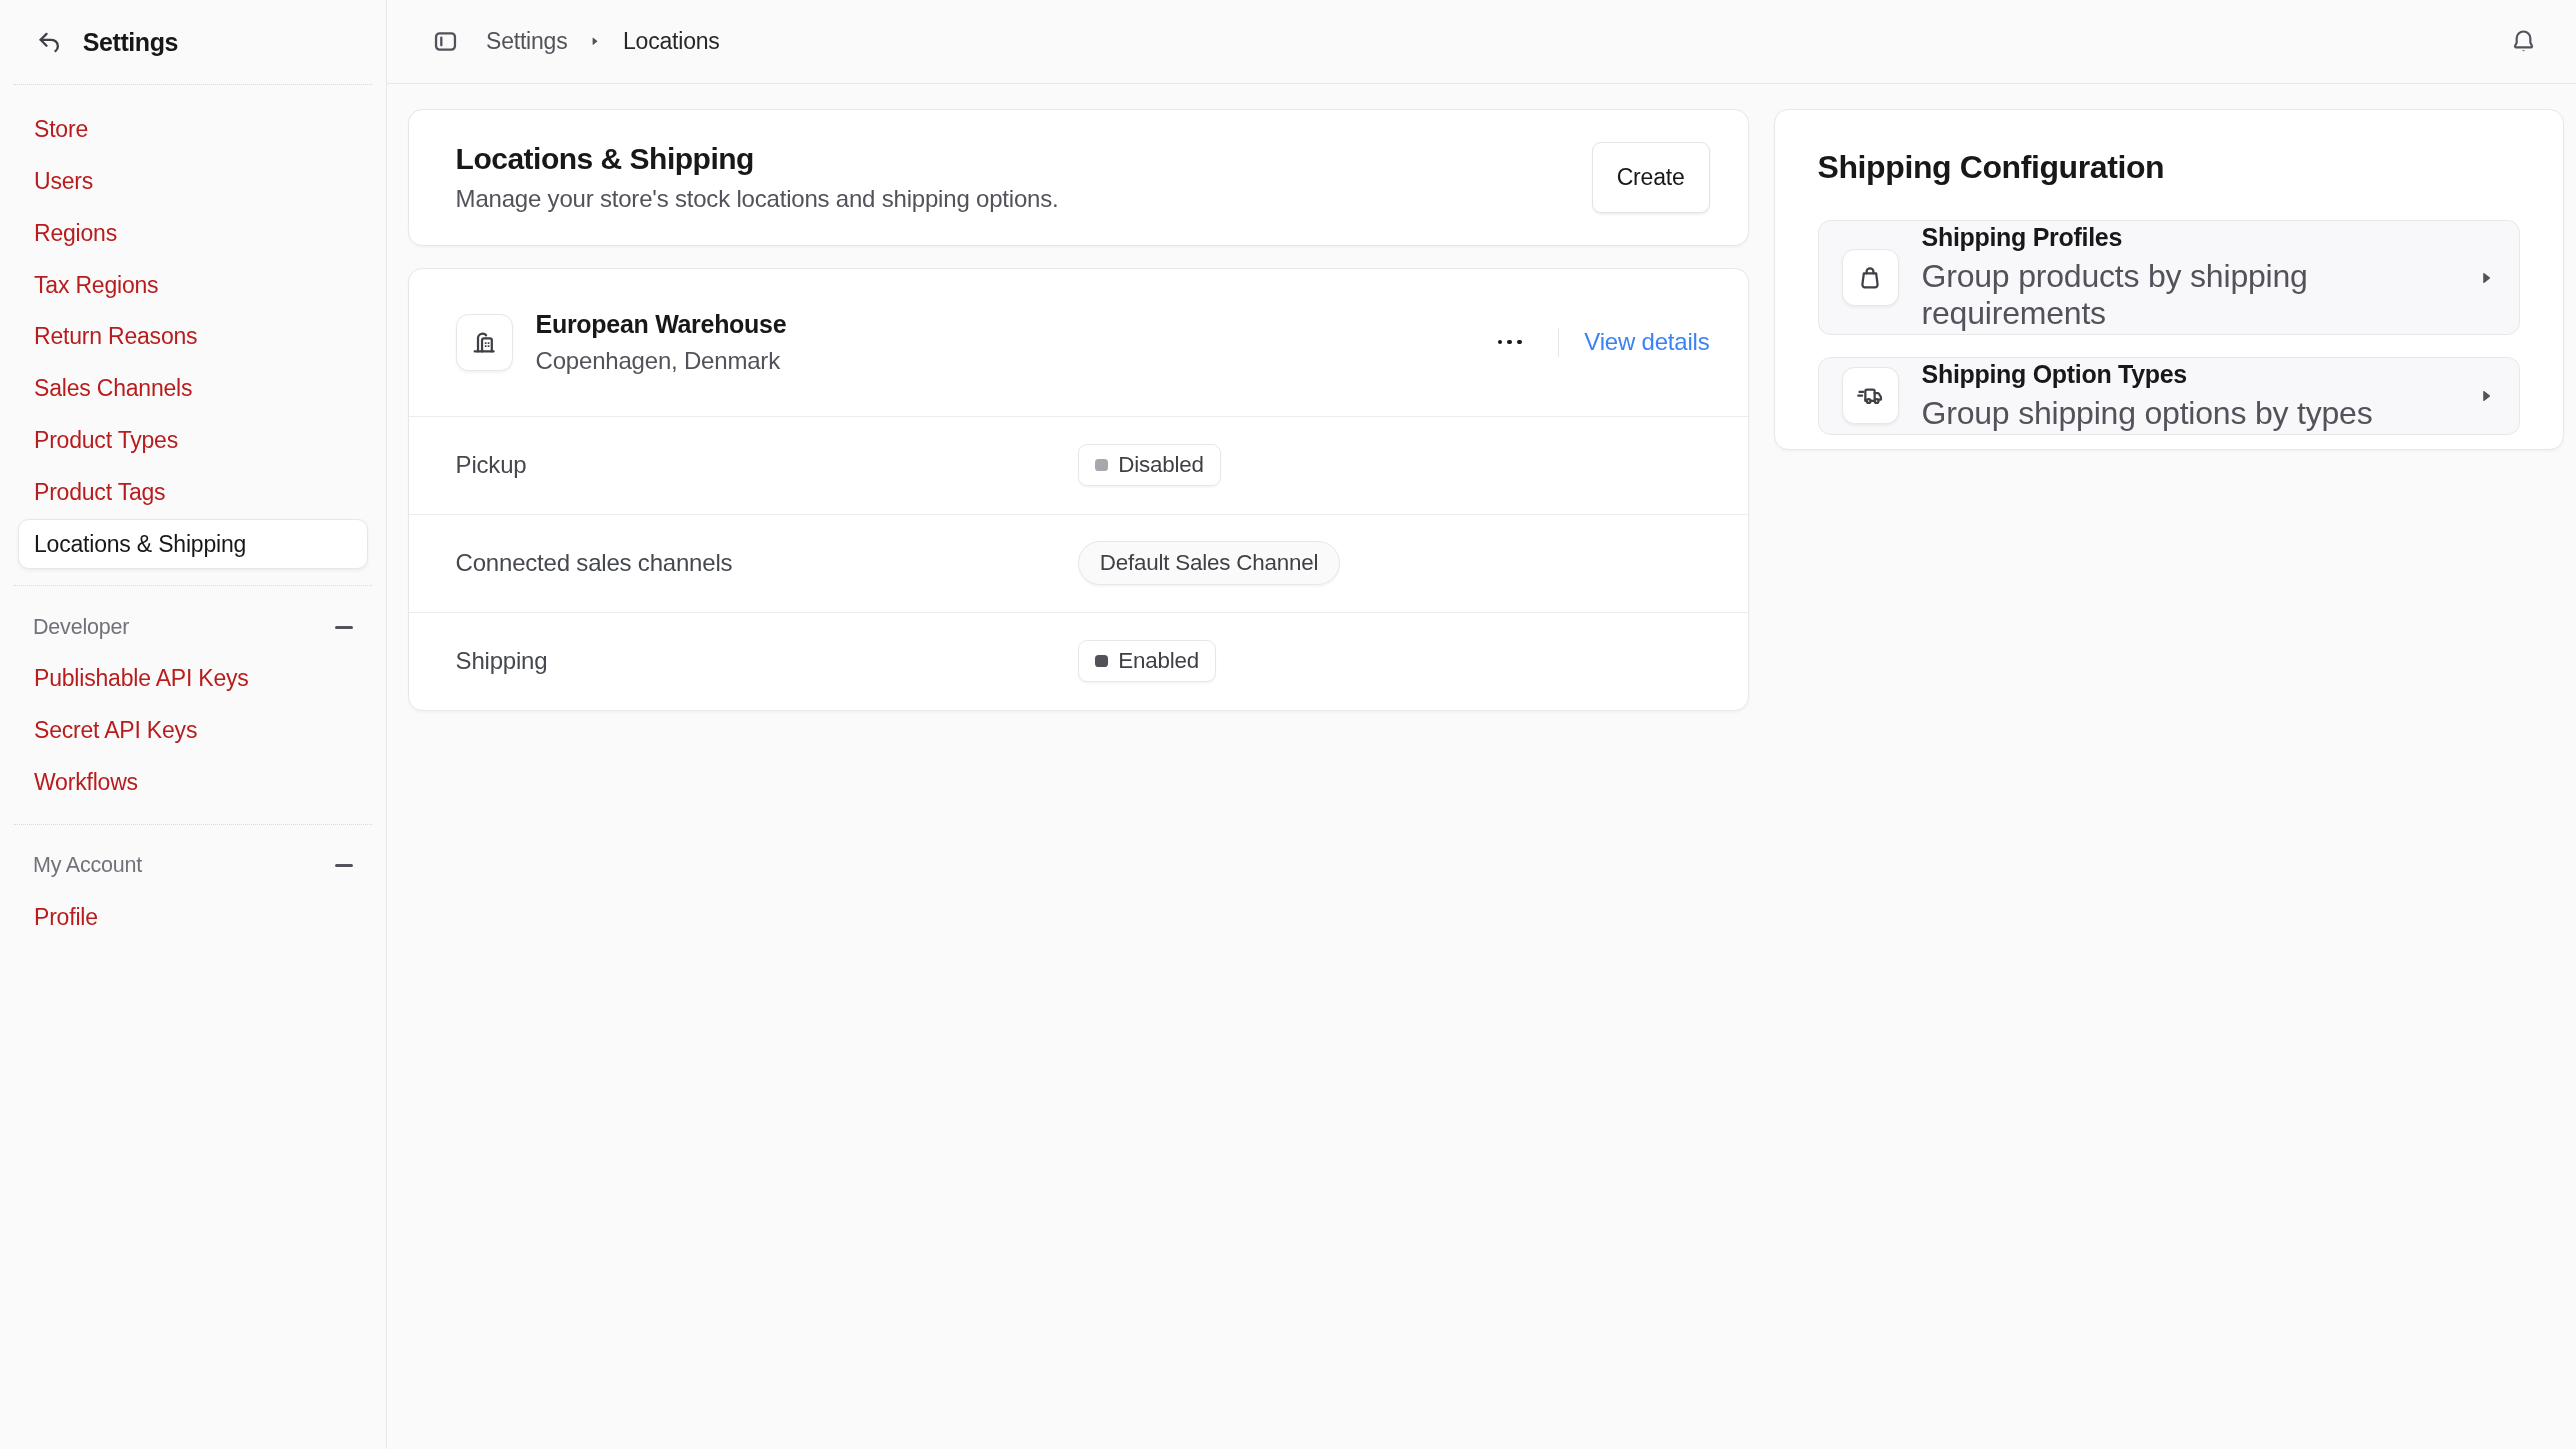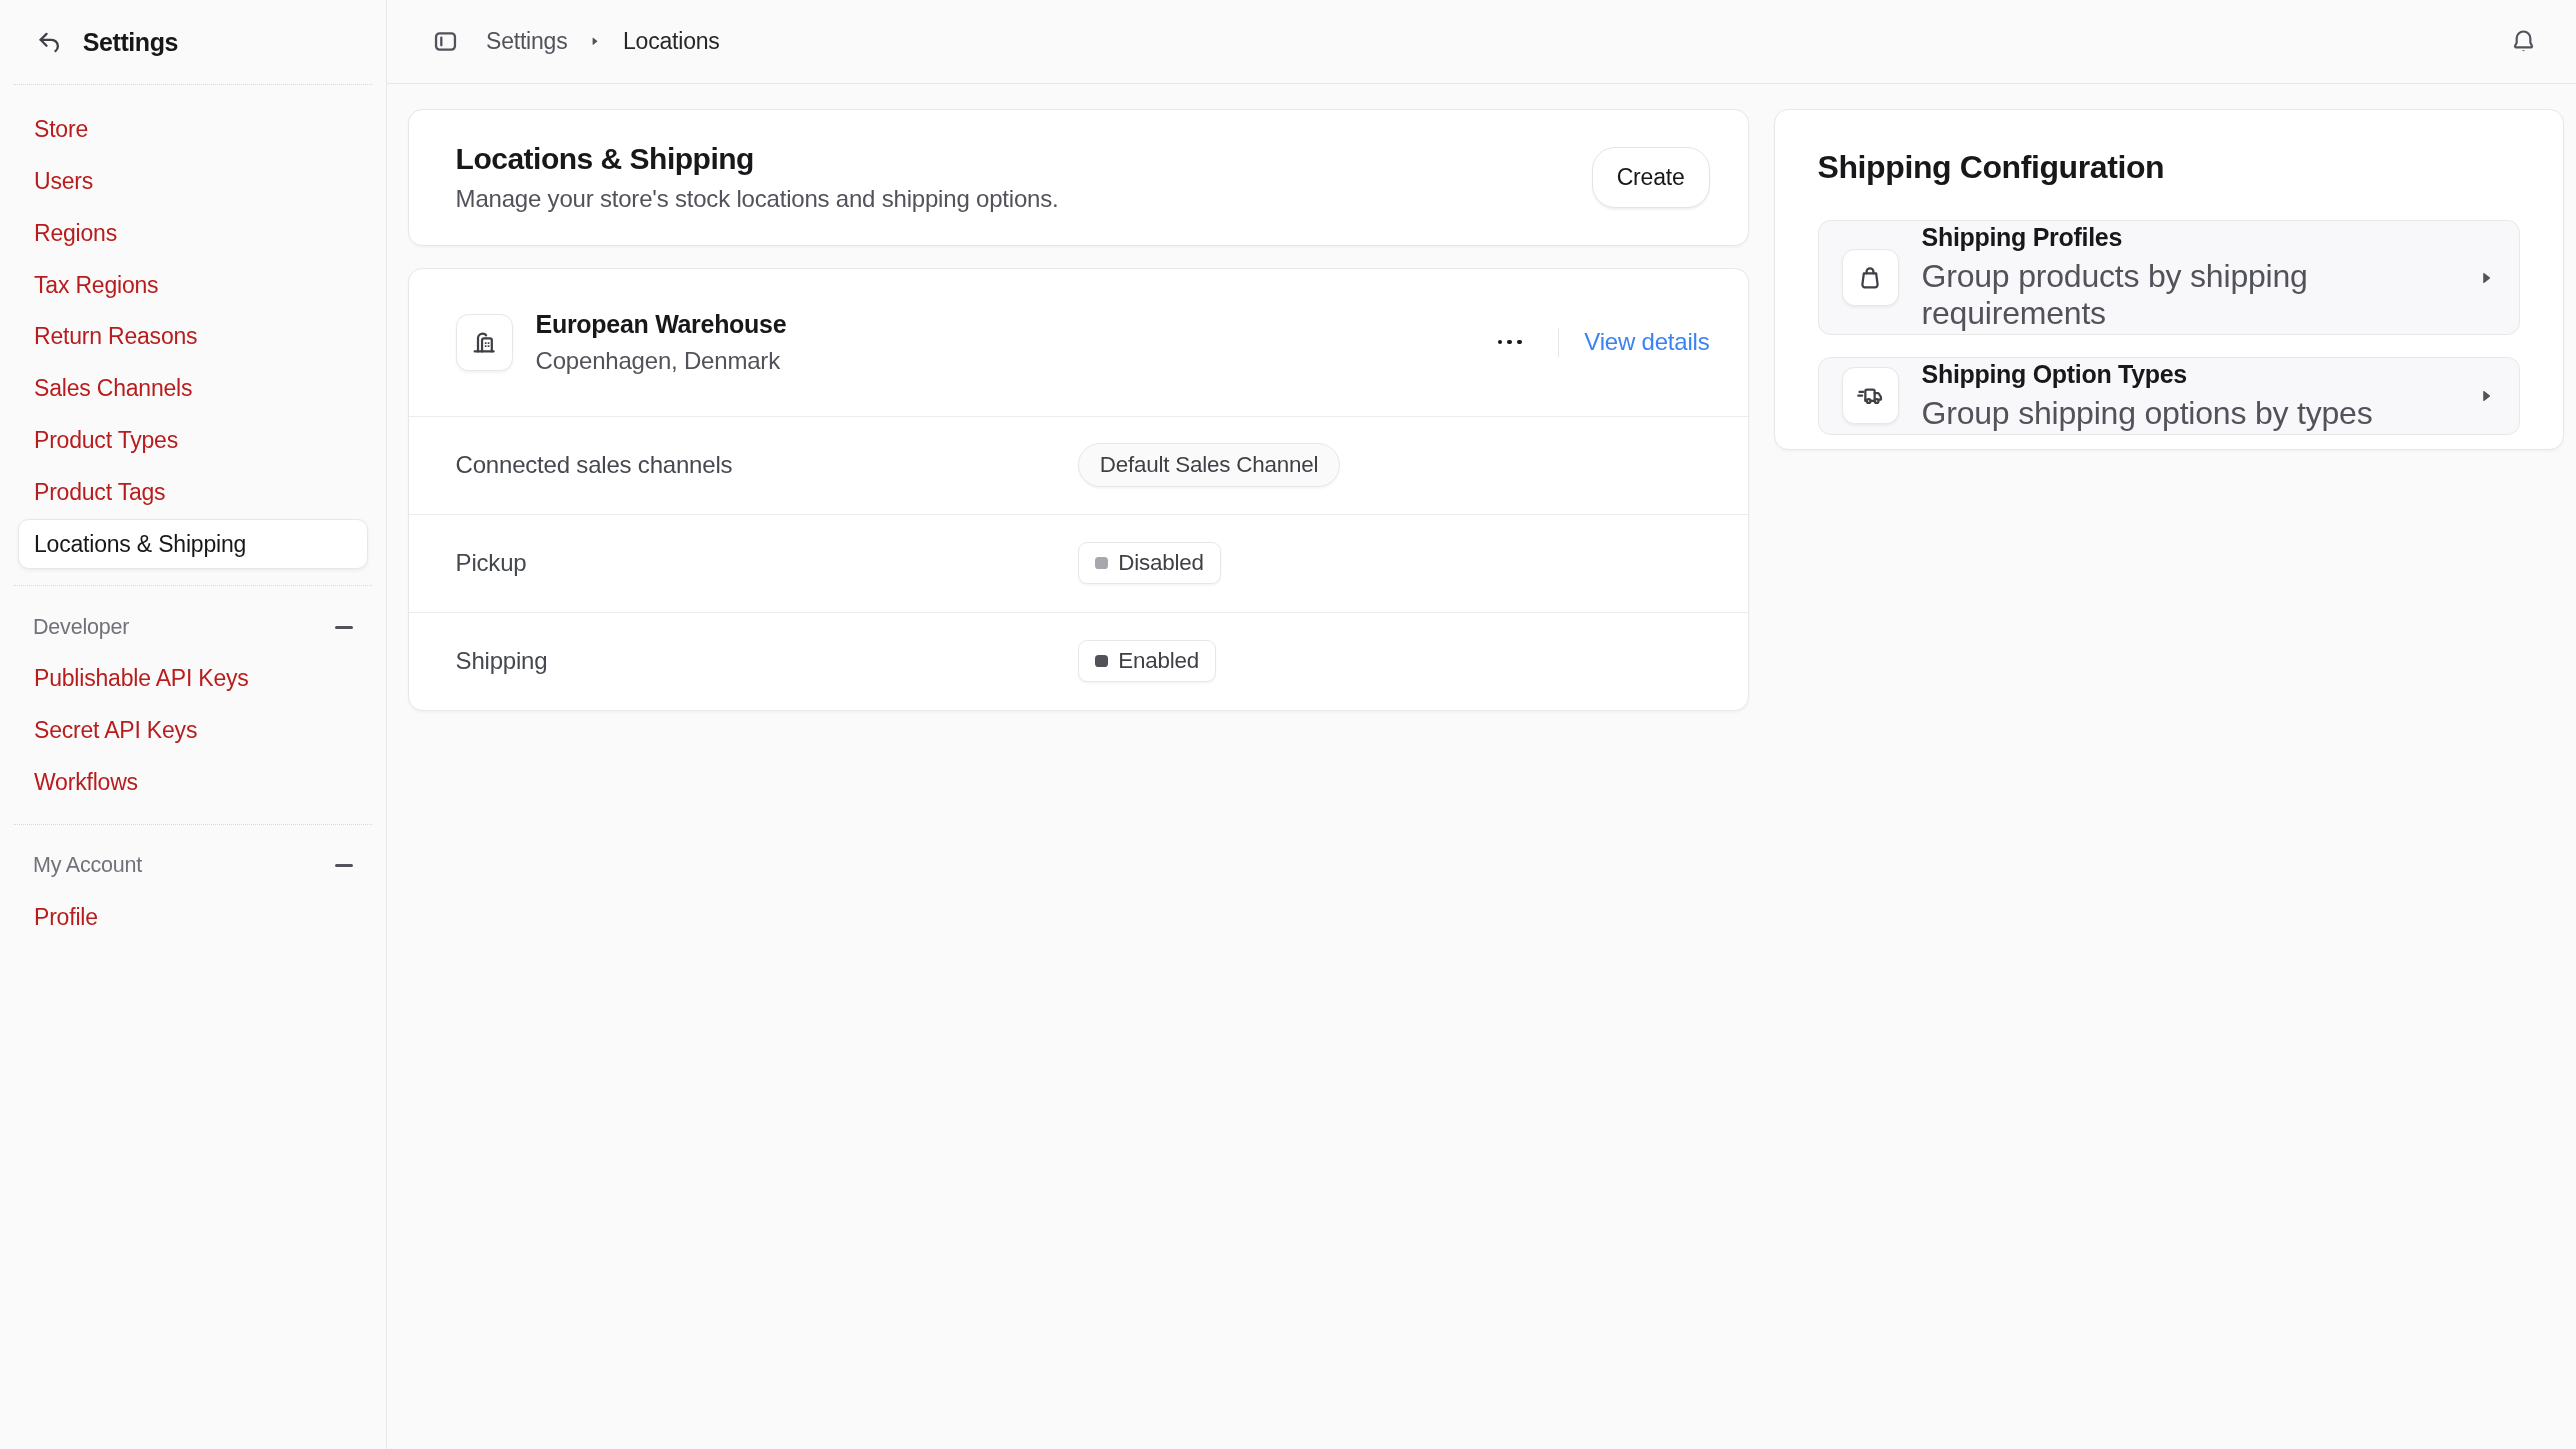--- a/index.html
+++ b/index.html
@@ -75,22 +75,22 @@
   }
 
   
   .page-header-card {
     display:flex; align-items:center; justify-content:space-between;
     padding:32px 38px 32px 47px;
   }
   .page-title { font-size:30px; font-weight:700; letter-spacing:-0.5px; color:#18181b; }
   .page-subtitle { font-size:24px; color:#52525b; margin-top:9px; }
   .btn {
-    background:#ffffff; border:1.8px solid #e4e4e7; border-radius:23px;
-    height:61px; padding:0 24px; font-size:23px; color:#18181b;
+    background:#ffffff; border:1.8px solid #e4e4e7; border-radius:9px;
+    height:71px; padding:0 24px; font-size:23px; color:#18181b;
     font-family:inherit; letter-spacing:-0.2px;
     box-shadow:0 1.8px 1.8px rgba(3,7,18,0.06); cursor:pointer;text-align:center;
   }
 
   
   .location-header { display:flex; align-items:center; padding:41px 38px 41px 47px; }
   .icon-box {
     width:57px; height:57px; flex:none;
     background:#ffffff; border:1.8px solid #e7e7ea; border-radius:12.5px;
     box-shadow:0 1.8px 2.7px rgba(3,7,18,0.05);
@@ -290,31 +290,31 @@
                 <i style="width:4.5px;height:4.5px;border-radius:50%;background:#18181b;display:block;"></i>
                 <i style="width:4.5px;height:4.5px;border-radius:50%;background:#18181b;display:block;"></i>
               </span>
             </button>
             <div class="v-sep"></div>
             <a class="link">View details</a>
           </div>
         </div>
 
         <div class="location-row">
-          <span class="row-label">Connected sales channels</span>
-          <span class="badge pill">
-            <span>Default Sales Channel</span>
-          </span>
-        </div>
-
-        <div class="location-row">
           <span class="row-label">Pickup</span>
           <span class="badge">
             <span class="dot disabled"></span>
             <span>Disabled</span>
+          </span>
+        </div>
+
+        <div class="location-row">
+          <span class="row-label">Connected sales channels</span>
+          <span class="badge pill">
+            <span>Default Sales Channel</span>
           </span>
         </div>
 
         <div class="location-row">
           <span class="row-label">Shipping</span>
           <span class="badge">
             <span class="dot enabled"></span>
             <span>Enabled</span>
           </span>
         </div>

